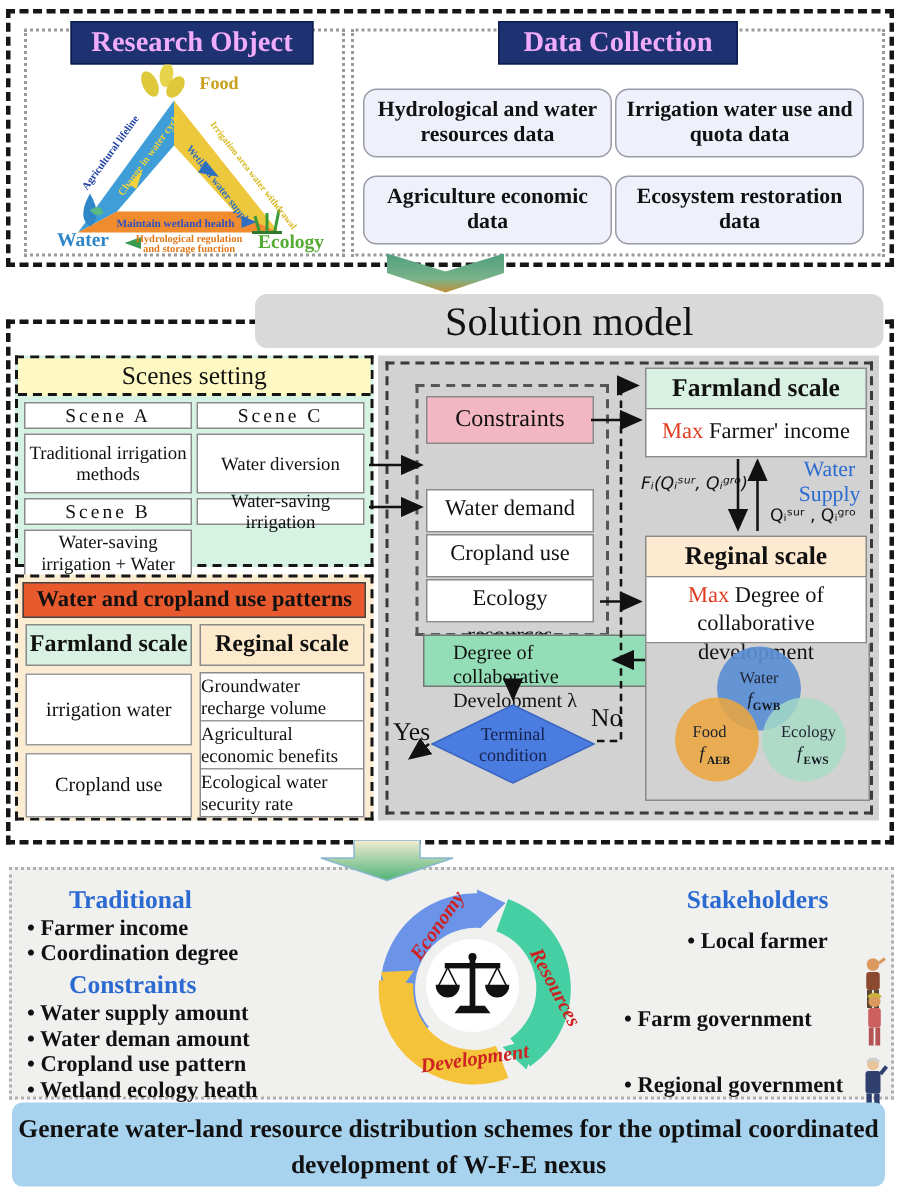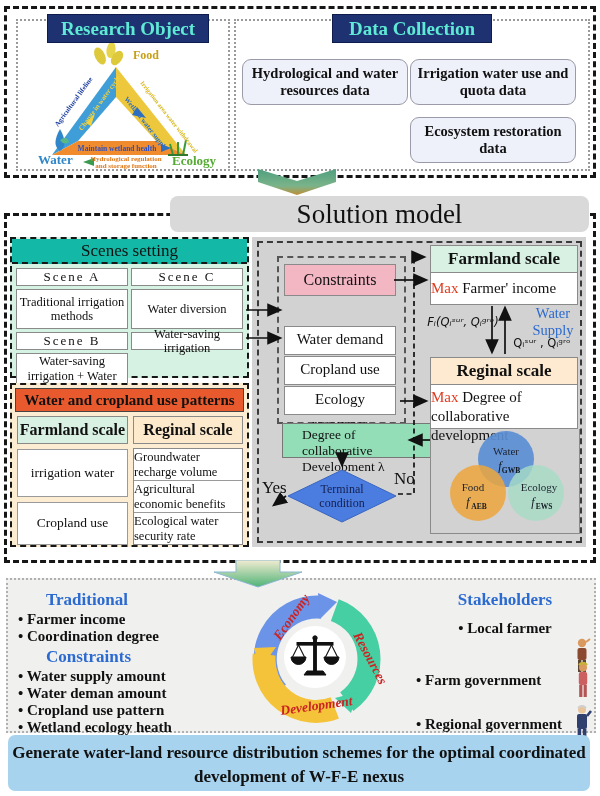--- a/index.html
+++ b/index.html
@@ -1,47 +1,47 @@
 <!DOCTYPE html>
 <html><head>
 <meta charset="utf-8">
 <style>
   html,body{margin:0;padding:0;background:#fff;}
   .page{position:relative;width:600px;height:796px;background:#fff;overflow:hidden;
         font-family:"Liberation Serif","DejaVu Serif",serif;color:#111;}
   .abs{position:absolute;}
   .dash-box{border:3px dashed #161616;}
   .dot-panel{border:2px dotted #9a9a9a;background:#fff;}
-  .navy-title{background:#1e3272;color:#5eead4;font-weight:bold;font-size:19px;text-align:center;
+  .navy-title{background:#1e3272;color:#f0abfc;font-weight:bold;font-size:19px;text-align:center;
               line-height:27px;border:1px solid #0d1b4d;}
   .databox{background:#eef0fa;border:1px solid #9a9aa8;border-radius:9px;font-weight:bold;font-size:14.5px;
            text-align:center;display:flex;align-items:center;justify-content:center;line-height:1.2;padding:2px;}
   .banner-gray{background:#d9d9d9;border-radius:8px;font-size:27px;text-align:center;line-height:36px;}
   .scenes-panel{background:#d6f2e3;border:2px dashed #161616;}
-  .scenes-title{background:#14b8a6;border-bottom:2px dashed #161616;font-size:17px;text-align:center;line-height:23px;}
+  .scenes-title{background:#fef9c3;border-bottom:2px dashed #161616;font-size:17px;text-align:center;line-height:23px;}
   .sc-grid{display:grid;grid-template-columns:1fr 1fr;grid-template-rows:18px 40px 18px 46px;gap:3px;}
   .sc-cell{background:#fff;border:1px solid #8a8a8a;text-align:center;font-size:12.5px;
            display:flex;align-items:center;justify-content:center;line-height:1.15;}
   .sc-head{font-size:13px;letter-spacing:2px;}
   .pat-panel{background:#fcecd2;border:2px dashed #161616;}
   .pat-title{background:#e85a2d;border:1px solid #444;font-weight:bold;font-size:15px;text-align:center;line-height:22px;}
   .col-head{border:1px solid #8a8a8a;font-weight:bold;font-size:16px;text-align:center;line-height:26px;}
   .pat-cell{background:#fff;border:1px solid #9a9a9a;font-size:13.5px;text-align:center;
             display:flex;align-items:center;justify-content:center;line-height:1.2;}
   .reg-rows{background:#fff;border:1px solid #8a8a8a;}
   .reg-row{font-size:12.5px;text-align:left;line-height:1.18;display:flex;align-items:center;justify-content:center;}
   .reg-row + .reg-row{border-top:1px solid #9a9a9a;}
   .gray-panel{background:#d2d2d2;}
   .inner-dash{border:2px dashed #3a3a3a;}
   .cons-wrap{border:2px dashed #555;}
   .cons-head{background:#f3b6c3;border:1px solid #8a8a8a;font-size:16px;text-align:center;line-height:30px;}
   .cons-row{background:#fff;border:1px solid #8a8a8a;font-size:15px;text-align:center;line-height:25px;}
   .degree-box{background:#93ddb7;border:1px solid #777;font-size:13.5px;line-height:1.2;padding:3px 19px;}
   .scale-head{font-weight:bold;font-size:17px;text-align:center;line-height:26px;border:1px solid #8a8a8a;}
-  .scale-body{background:#fff;border:1px solid #8a8a8a;border-top:none;font-size:15px;}
+  .scale-body{background:#fff;border:1px solid #8a8a8a;border-top:none;font-size:15px;text-align:center;}
   .maxred{color:#e03c20;}
   .flow-note{font-family:"DejaVu Sans",sans-serif;font-style:italic;font-size:11.5px;}
   .blue-note{color:#2b6ad0;font-size:14.5px;text-align:center;line-height:1.15;}
   .yn{font-size:17px;}
   .bottom-sec{background:#f0f0ef;border:2px dotted #b0b0b0;}
   .b-title{color:#2b6ad0;font-weight:bold;font-size:17px;}
   .b-item{font-weight:bold;font-size:15px;line-height:17px;white-space:nowrap;}
   .b-item::before{content:"• ";}
   .stake-item{font-weight:bold;font-size:15px;white-space:nowrap;}
   .stake-item::before{content:"•   ";}
@@ -97,20 +97,21 @@
         <text x="97" y="108" font-size="7.5" font-weight="bold" fill="#2e50c0" text-anchor="middle">Maintain wetland health</text>
         <text x="106" y="118" font-size="7" font-weight="bold" fill="#e07818" text-anchor="middle">Hydrological regulation</text>
         <text x="106" y="125" font-size="7" font-weight="bold" fill="#e07818" text-anchor="middle">and storage function</text>
       </svg>
     </div>
 
     <div class="abs dot-panel" style="left:227px;top:10px;width:352px;height:148px;">
       <div class="abs navy-title" style="left:96px;top:-7px;width:158px;height:27px;">Data Collection</div>
       <div class="abs databox" style="left:6px;top:38px;width:160px;height:40px;">Hydrological and water resources data</div>
       <div class="abs databox" style="left:174px;top:38px;width:160px;height:40px;">Irrigation water use and quota data</div>
+      <div class="abs databox" style="left:6px;top:96px;width:160px;height:40px;">Agriculture economic data</div>
       <div class="abs databox" style="left:174px;top:96px;width:160px;height:40px;">Ecosystem restoration data</div>
     </div>
   </div>
 
   <svg class="abs" style="left:258px;top:169px;z-index:6;" width="78" height="27" viewBox="0 0 78 27">
     <defs>
         <linearGradient id="gch" x1="0" y1="0" x2="0" y2="1">
       <stop offset="0" stop-color="#4f9f7e"></stop>
           <stop offset="0.65" stop-color="#7ab38a"></stop>
           <stop offset="1" stop-color="#c08f36"></stop>

